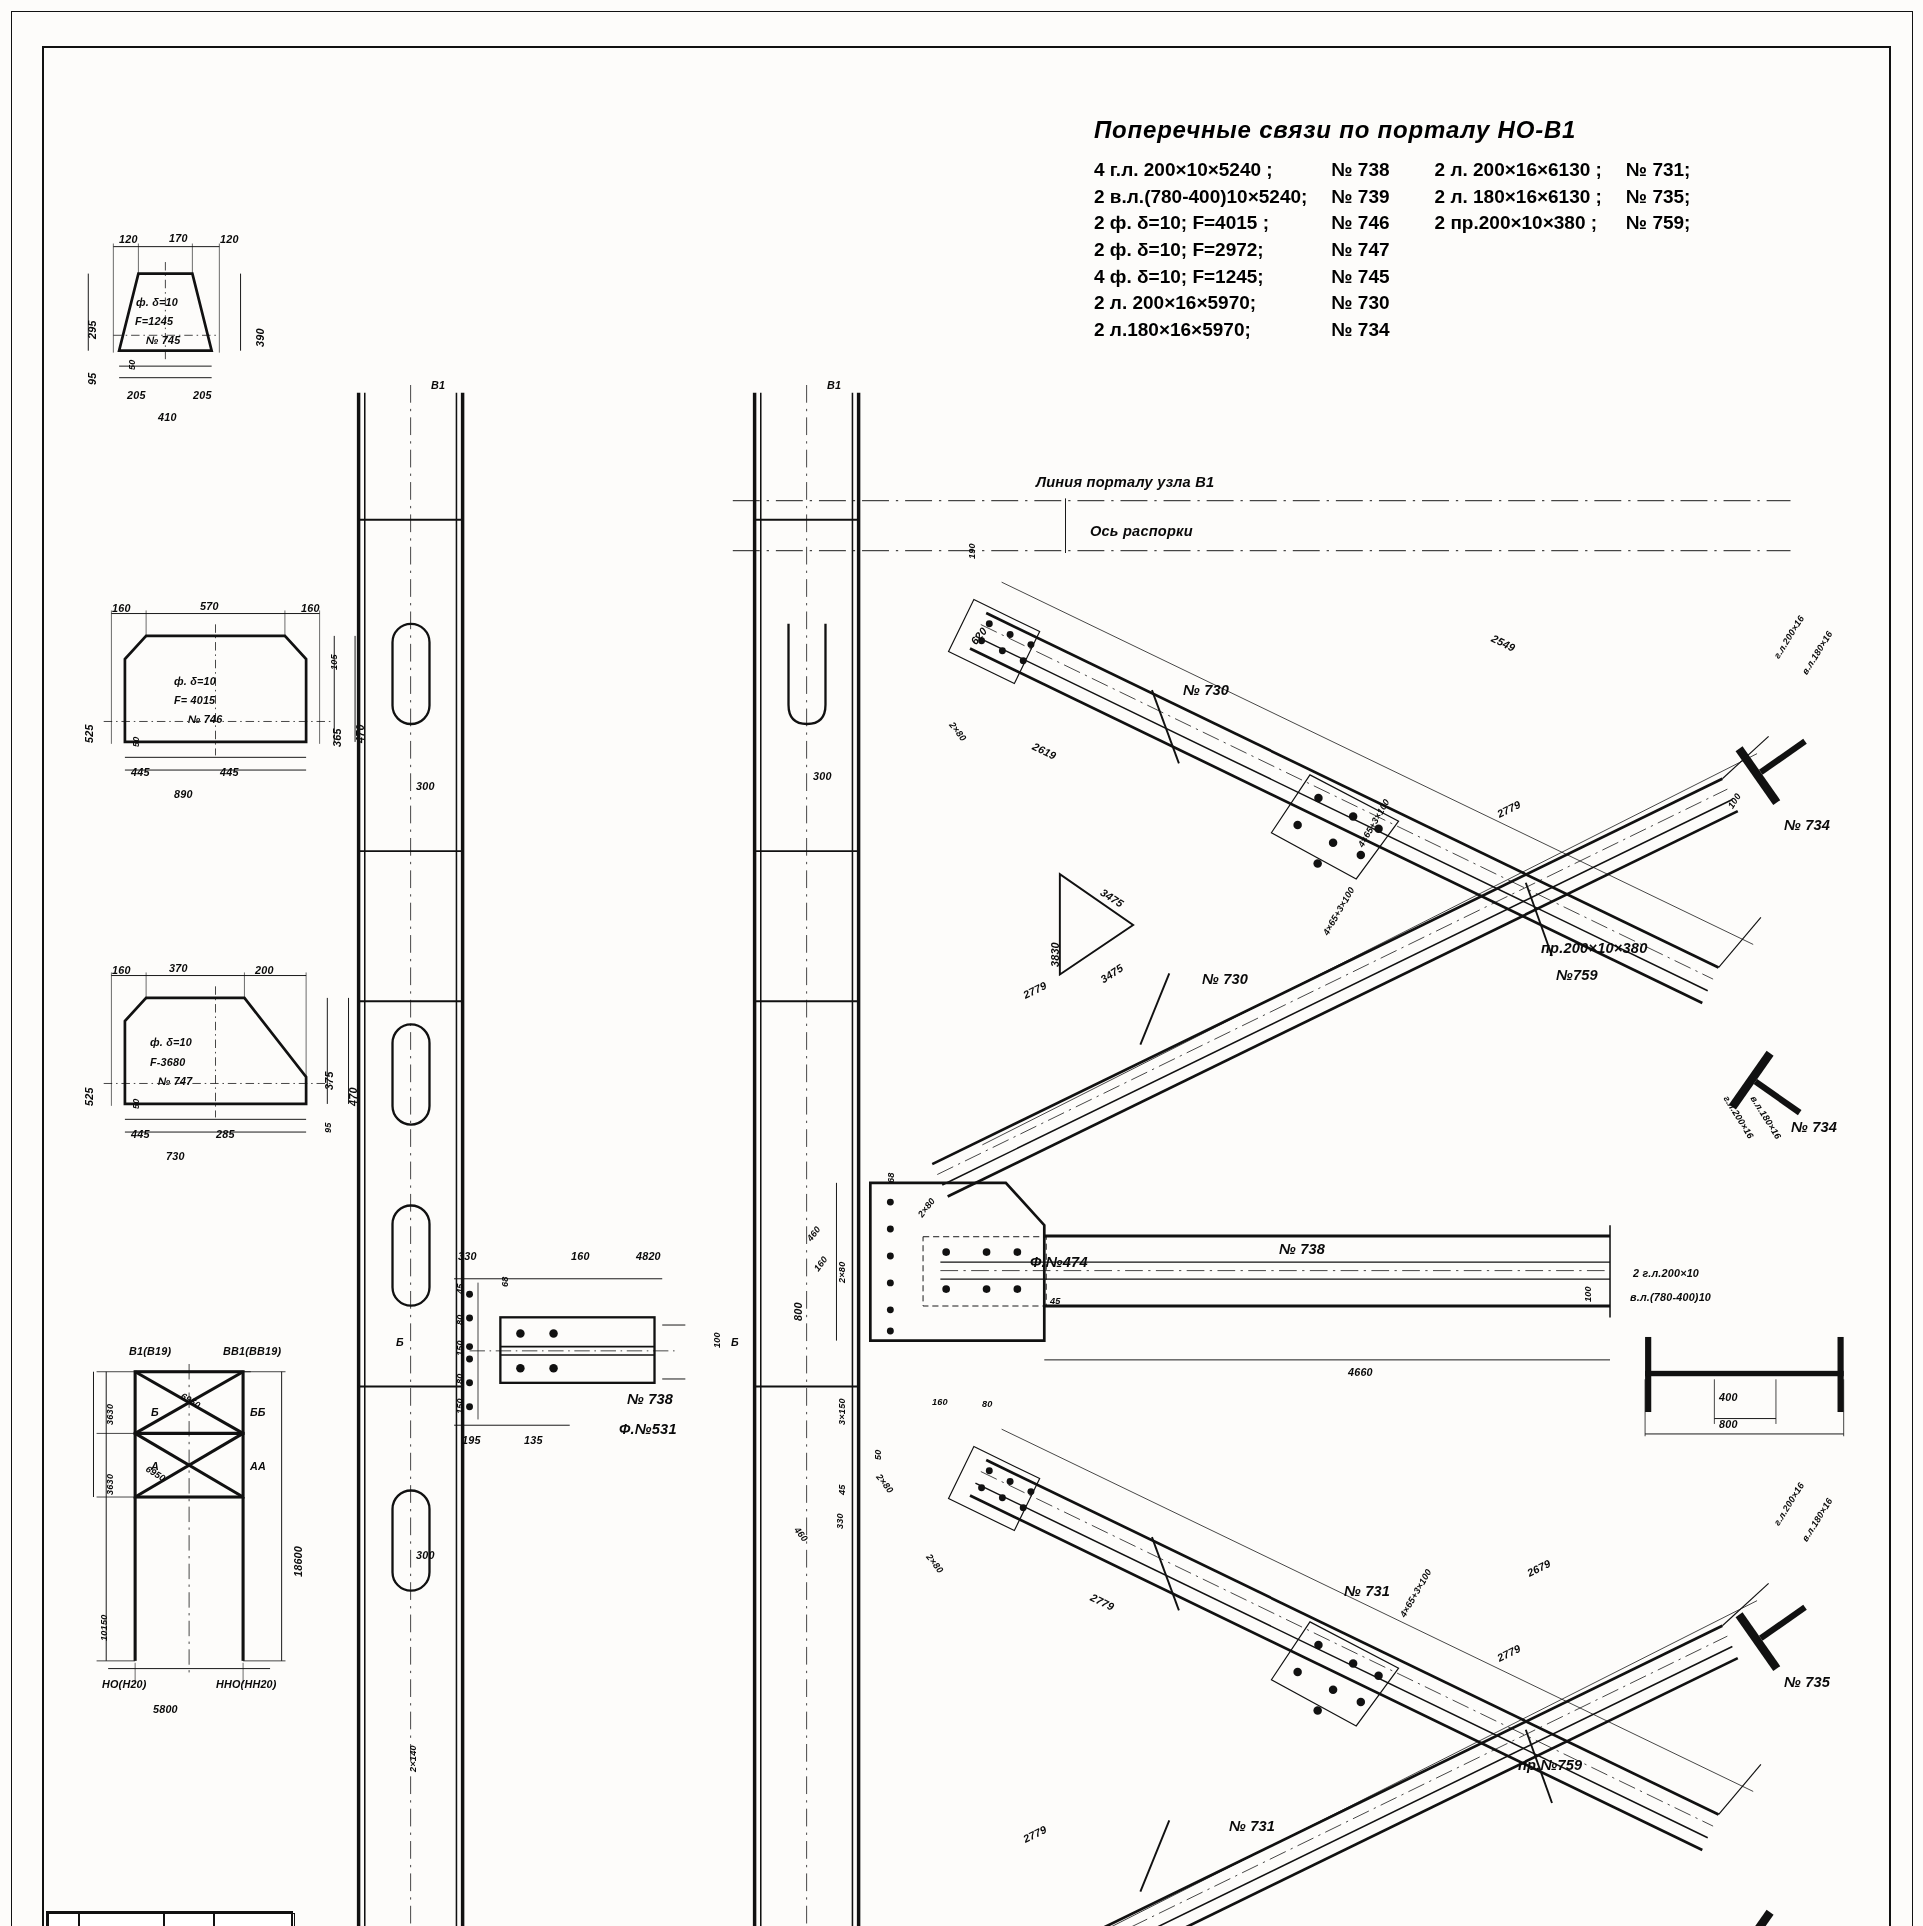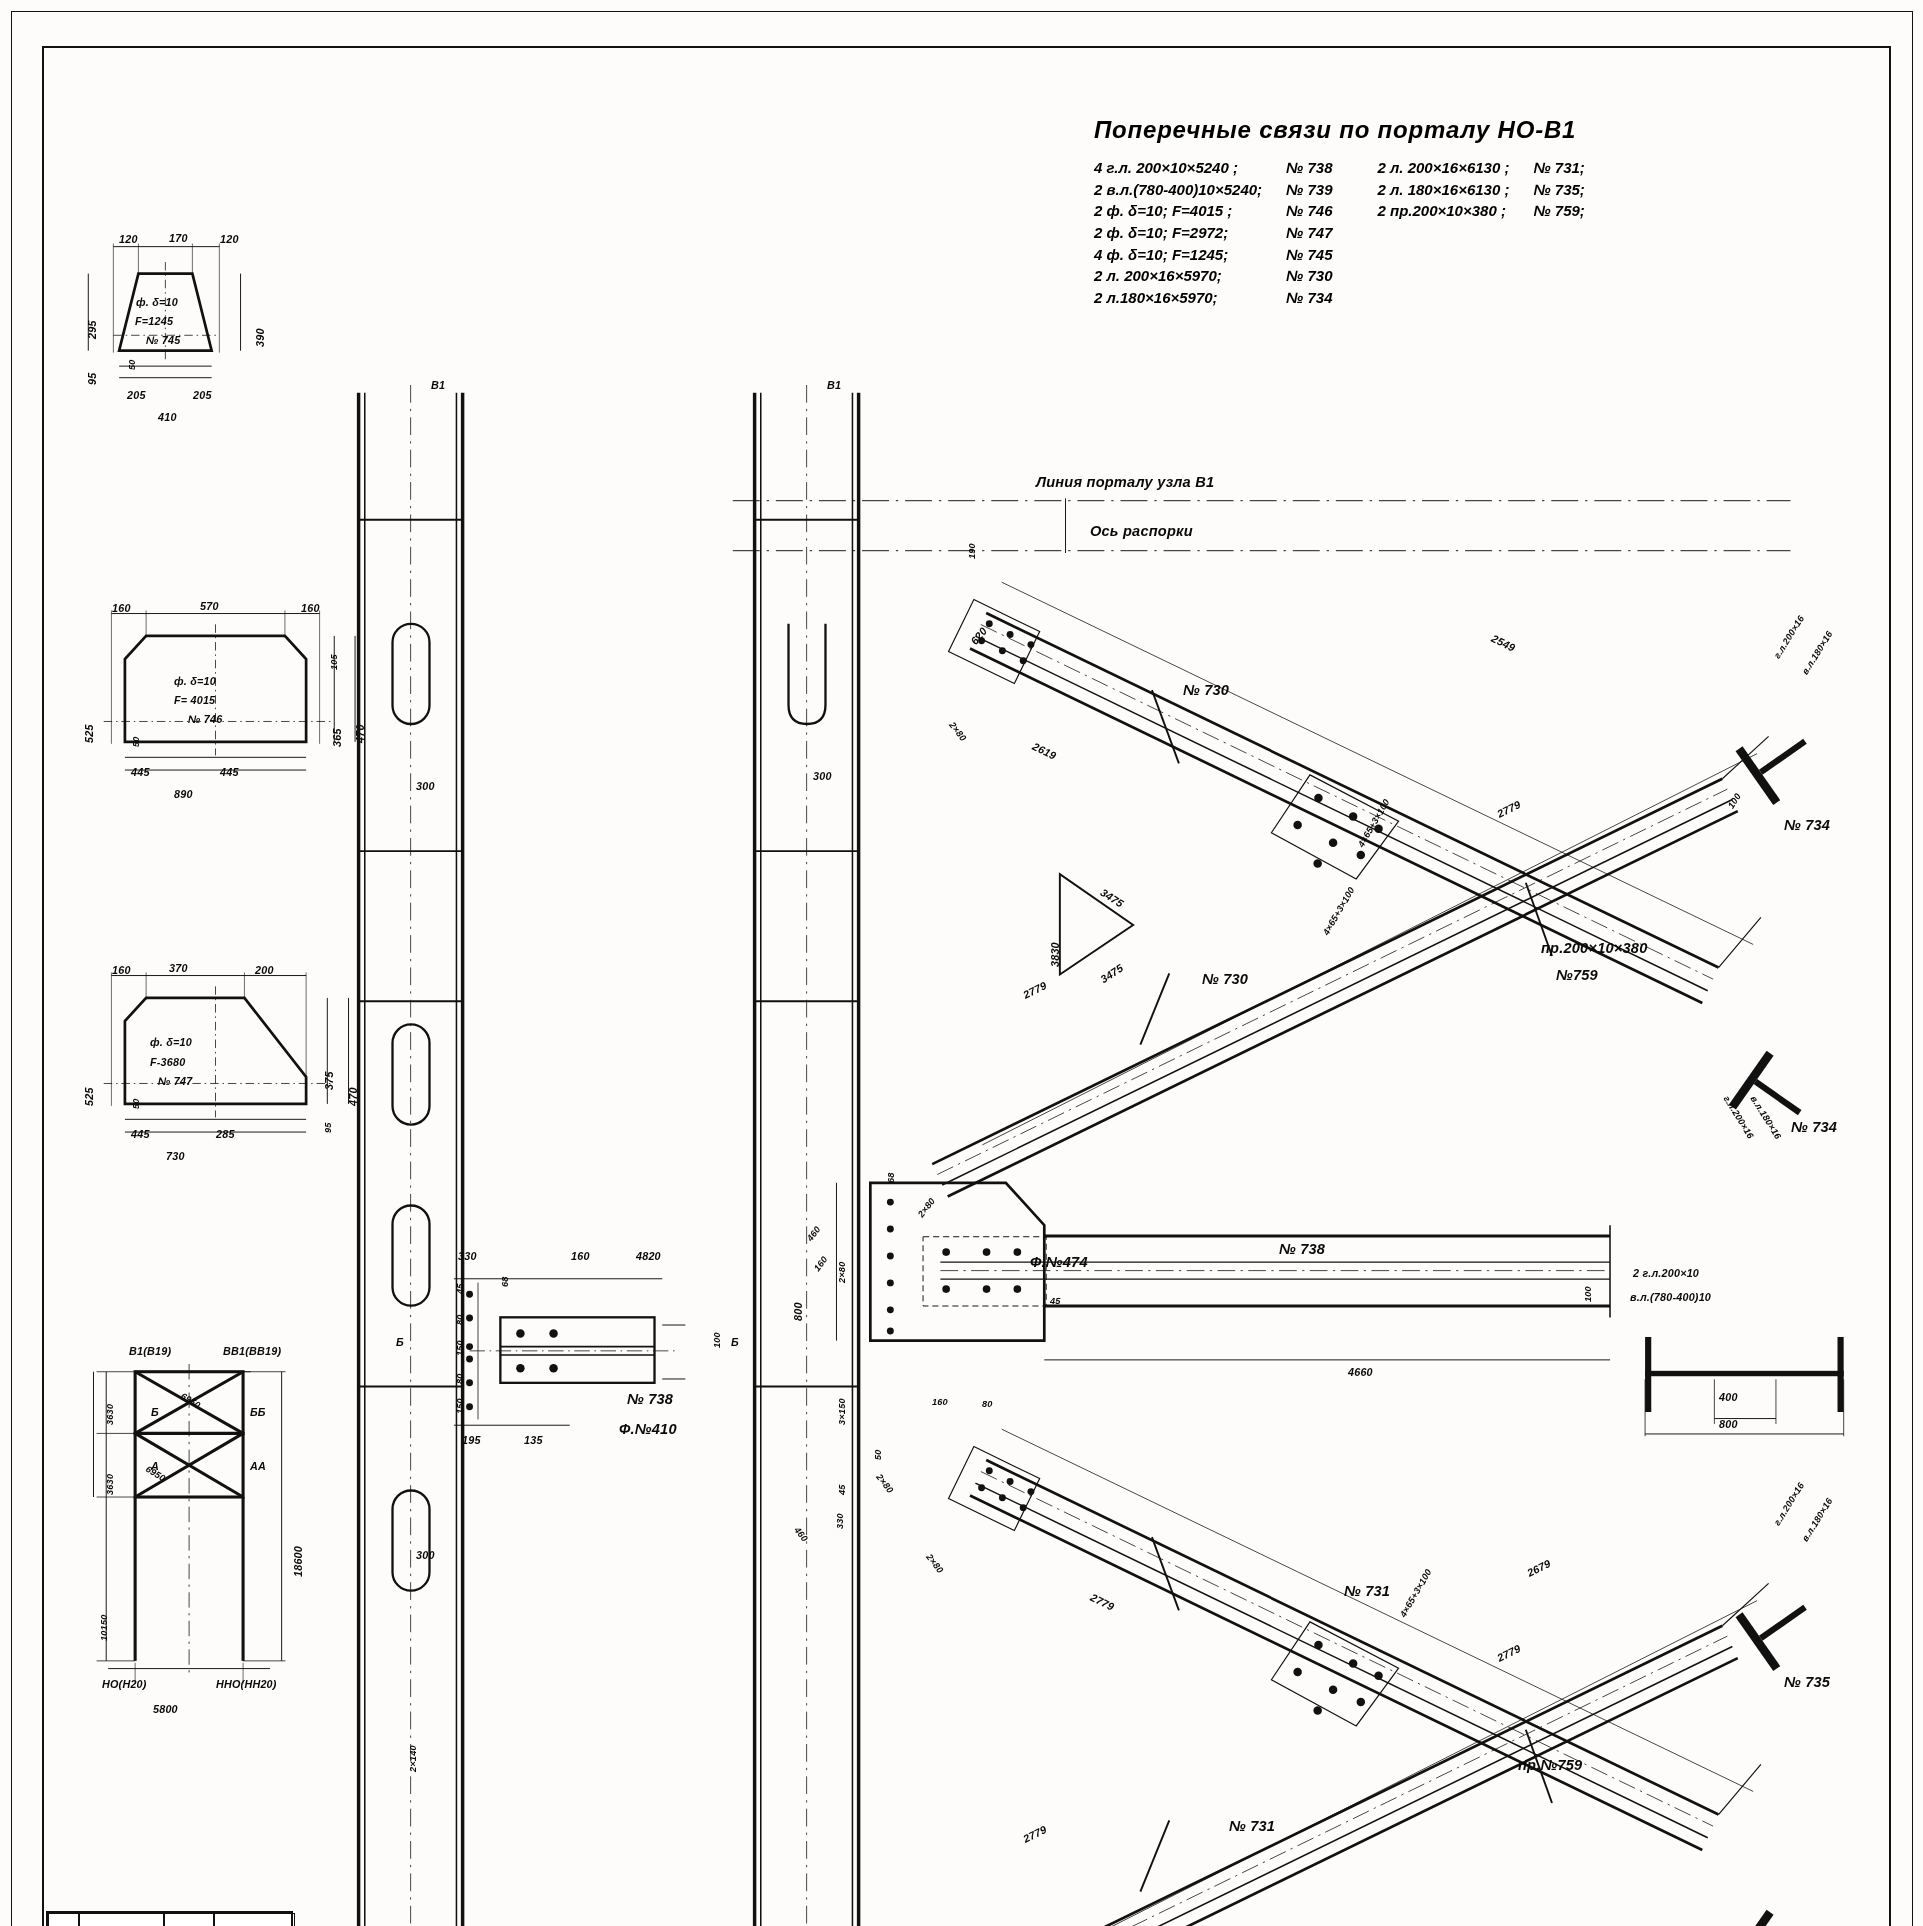--- a/index.html
+++ b/index.html
@@ -19,21 +19,21 @@
   .rot90{transform:rotate(-90deg);transform-origin:0 0;}
   .rotd{transform-origin:0 0;}
   svg{position:absolute;overflow:visible;}
   
   #frame-outer{position:absolute;left:10.8px;top:10.8px;width:1902px;height:2692px;border:1.9px solid #111;box-sizing:border-box;}
   #frame-inner{position:absolute;left:42px;top:46px;width:1849px;height:2631px;border:2.7px solid #111;box-sizing:border-box;}
   
   #spec{position:absolute;left:1094px;top:116px;}
   #spec .title{font-size:24px;font-style:italic;font-weight:700;letter-spacing:0.8px;}
   #spec table{margin-top:13px;border-collapse:collapse;}
-  #spec td{font-size:15px;font-style:italic;font-weight:700;padding:2.3px 7px 2.3px 0;white-space:nowrap;}
+  #spec td{font-size:19px;font-weight:700;padding:2.3px 7px 2.3px 0;white-space:nowrap;}
   #spec td.num{padding-left:17px;}
   #spec .colgap{width:31px;}
   
   #titleblock{
     position:absolute;left:46px;top:1911px;width:247px;height:755px;
     border:2.3px solid #111;box-sizing:border-box;background:#fff;
   }
   #titleblock .cell{position:absolute;border:1.2px solid #111;box-sizing:border-box;}
 </style>
 </head>
@@ -481,21 +481,21 @@
   <div class="lbl dim-xs rot90" style="left:500px;top:1287px;">68</div>
   <div class="lbl dim-s" style="left:462px;top:1434px;">195</div>
   <div class="lbl dim-s" style="left:524px;top:1434px;">135</div>
   <div class="lbl dim-xs rot90" style="left:712px;top:1348px;">100</div>
   <div class="lbl dim-xs rot90" style="left:455px;top:1294px;">45</div>
   <div class="lbl dim-xs rot90" style="left:455px;top:1325px;">80</div>
   <div class="lbl dim-xs rot90" style="left:455px;top:1356px;">150</div>
   <div class="lbl dim-xs rot90" style="left:455px;top:1384px;">80</div>
   <div class="lbl dim-xs rot90" style="left:455px;top:1414px;">150</div>
   <div class="lbl mark" style="left:627px;top:1391px;">№ 738</div>
-  <div class="lbl mark" style="left:619px;top:1421px;">Ф.№410</div>
+  <div class="lbl mark" style="left:619px;top:1421px;">Ф.№531</div>
 
   <svg style="left:1730px;top:717px;width:116px;height:85px;" viewBox="0 0 300 220" width="116" height="85">
     <g transform="rotate(-35 120 100)">
       <rect x="40" y="30" width="22" height="170" fill="#111"></rect>
       <rect x="62" y="104" width="140" height="16" fill="#111"></rect>
     </g>
   </svg>
   <div class="lbl dim-xs rotd" style="left:1772px;top:655px;transform:rotate(-58deg);">г.л.200×16</div>
   <div class="lbl dim-xs rotd" style="left:1800px;top:671px;transform:rotate(-58deg);">в.л.180×16</div>
   <div class="lbl mark" style="left:1784px;top:817px;">№ 734</div>

